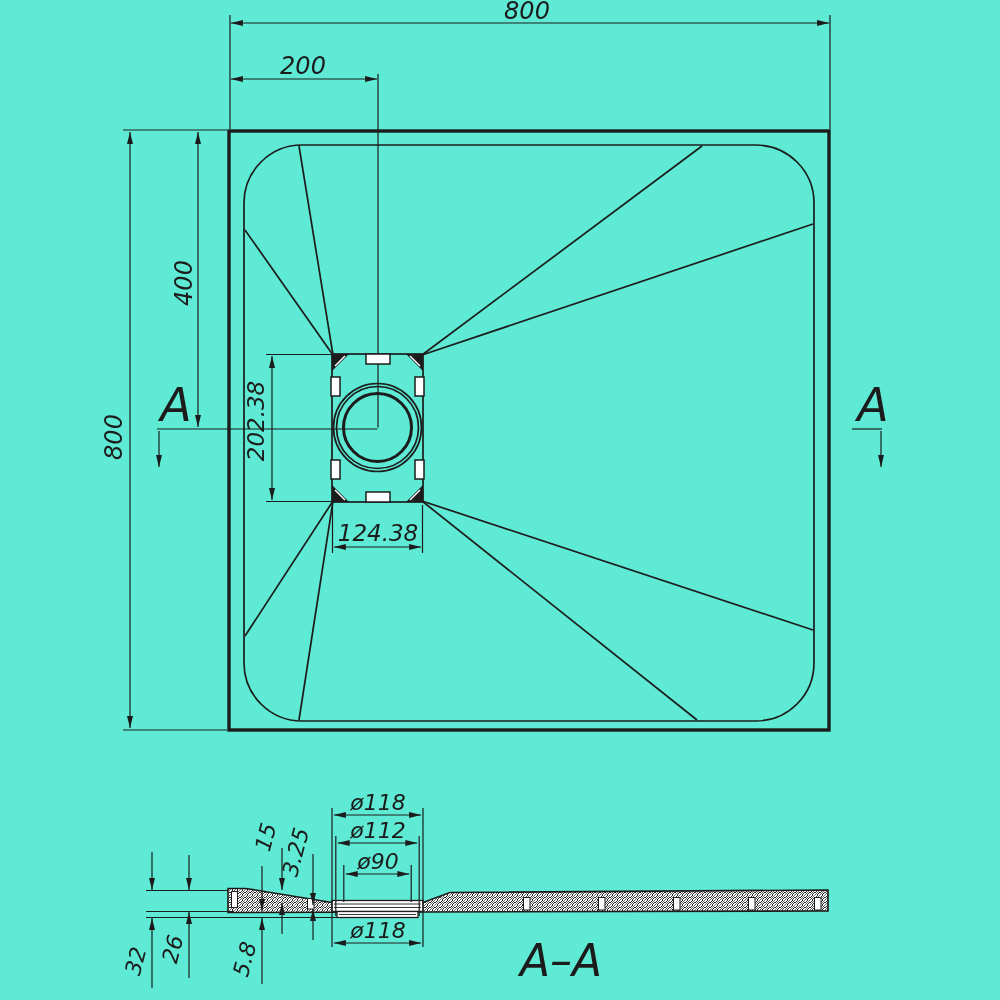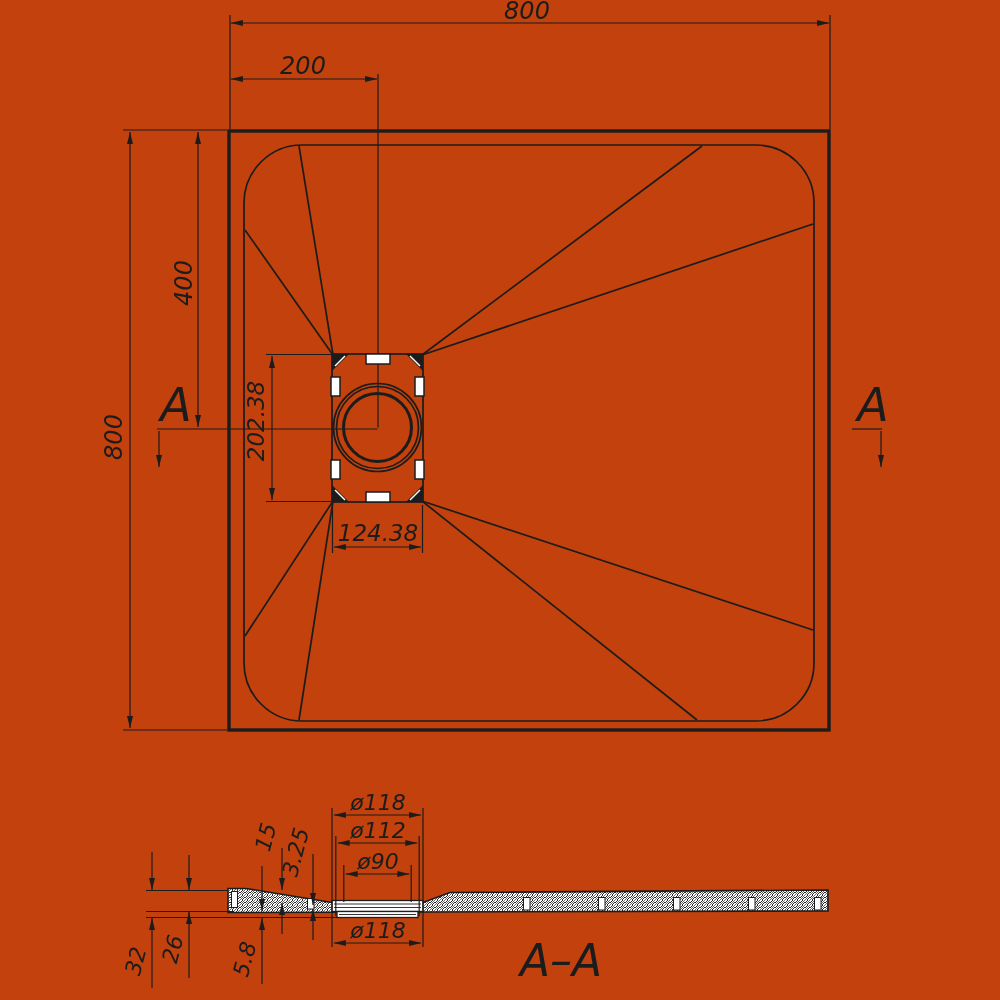--- a/index.html
+++ b/index.html
@@ -1,16 +1,16 @@
 <!DOCTYPE html>
 <html><head>
 <meta charset="utf-8">
 <style>
   html,body{margin:0;padding:0;background:#ffffff;}
-  .stage{position:relative;width:1000px;height:1000px;background:#c2410c;overflow:hidden;}
+  .stage{position:relative;width:1000px;height:1000px;background:#5eead4;overflow:hidden;}
   svg{display:block;}
   .ln{stroke:#1c1c1c;fill:none;}
   .thick{stroke-width:3.4;}
   .med{stroke-width:1.7;}
   .thin{stroke-width:1.2;}
   .dimln{stroke:#1c1c1c;stroke-width:1.2;fill:none;}
   .white{fill:#ffffff;stroke:#1c1c1c;}
   .blackfill{fill:#1c1c1c;stroke:none;}
   text{font-family:"DejaVu Sans","Liberation Sans",sans-serif;font-style:italic;fill:#1c1c1c;}
   .dimtxt{font-size:24px;}

